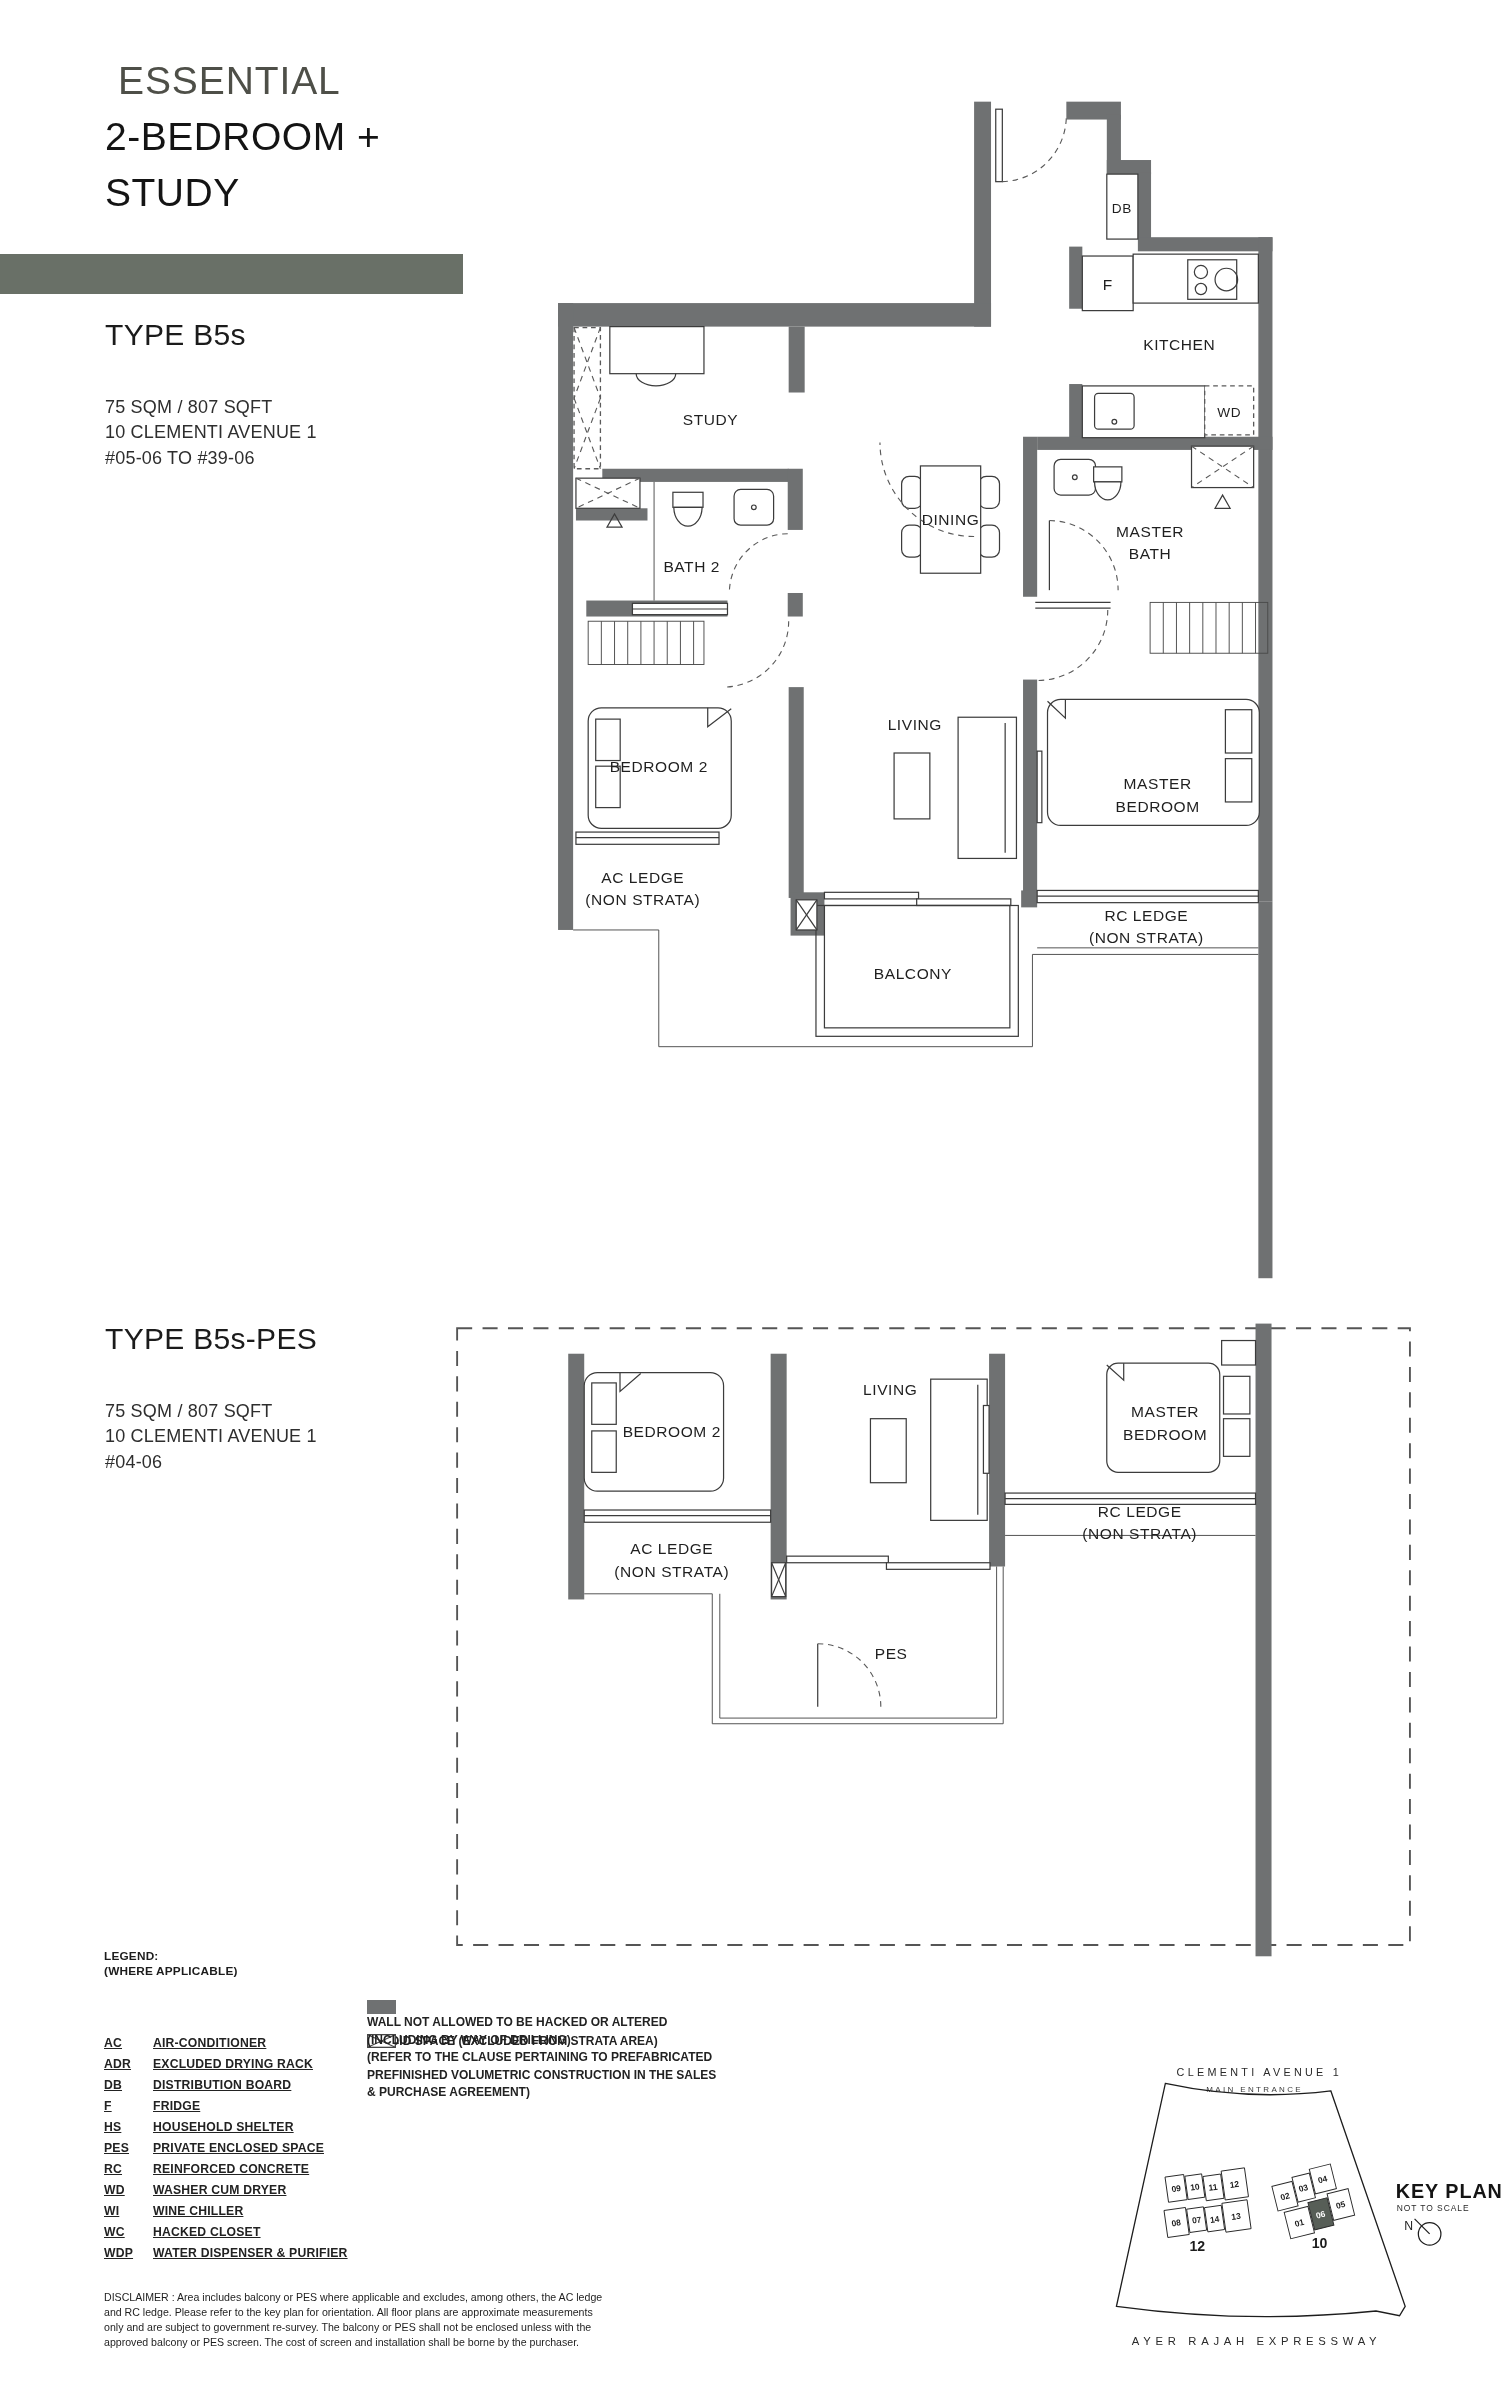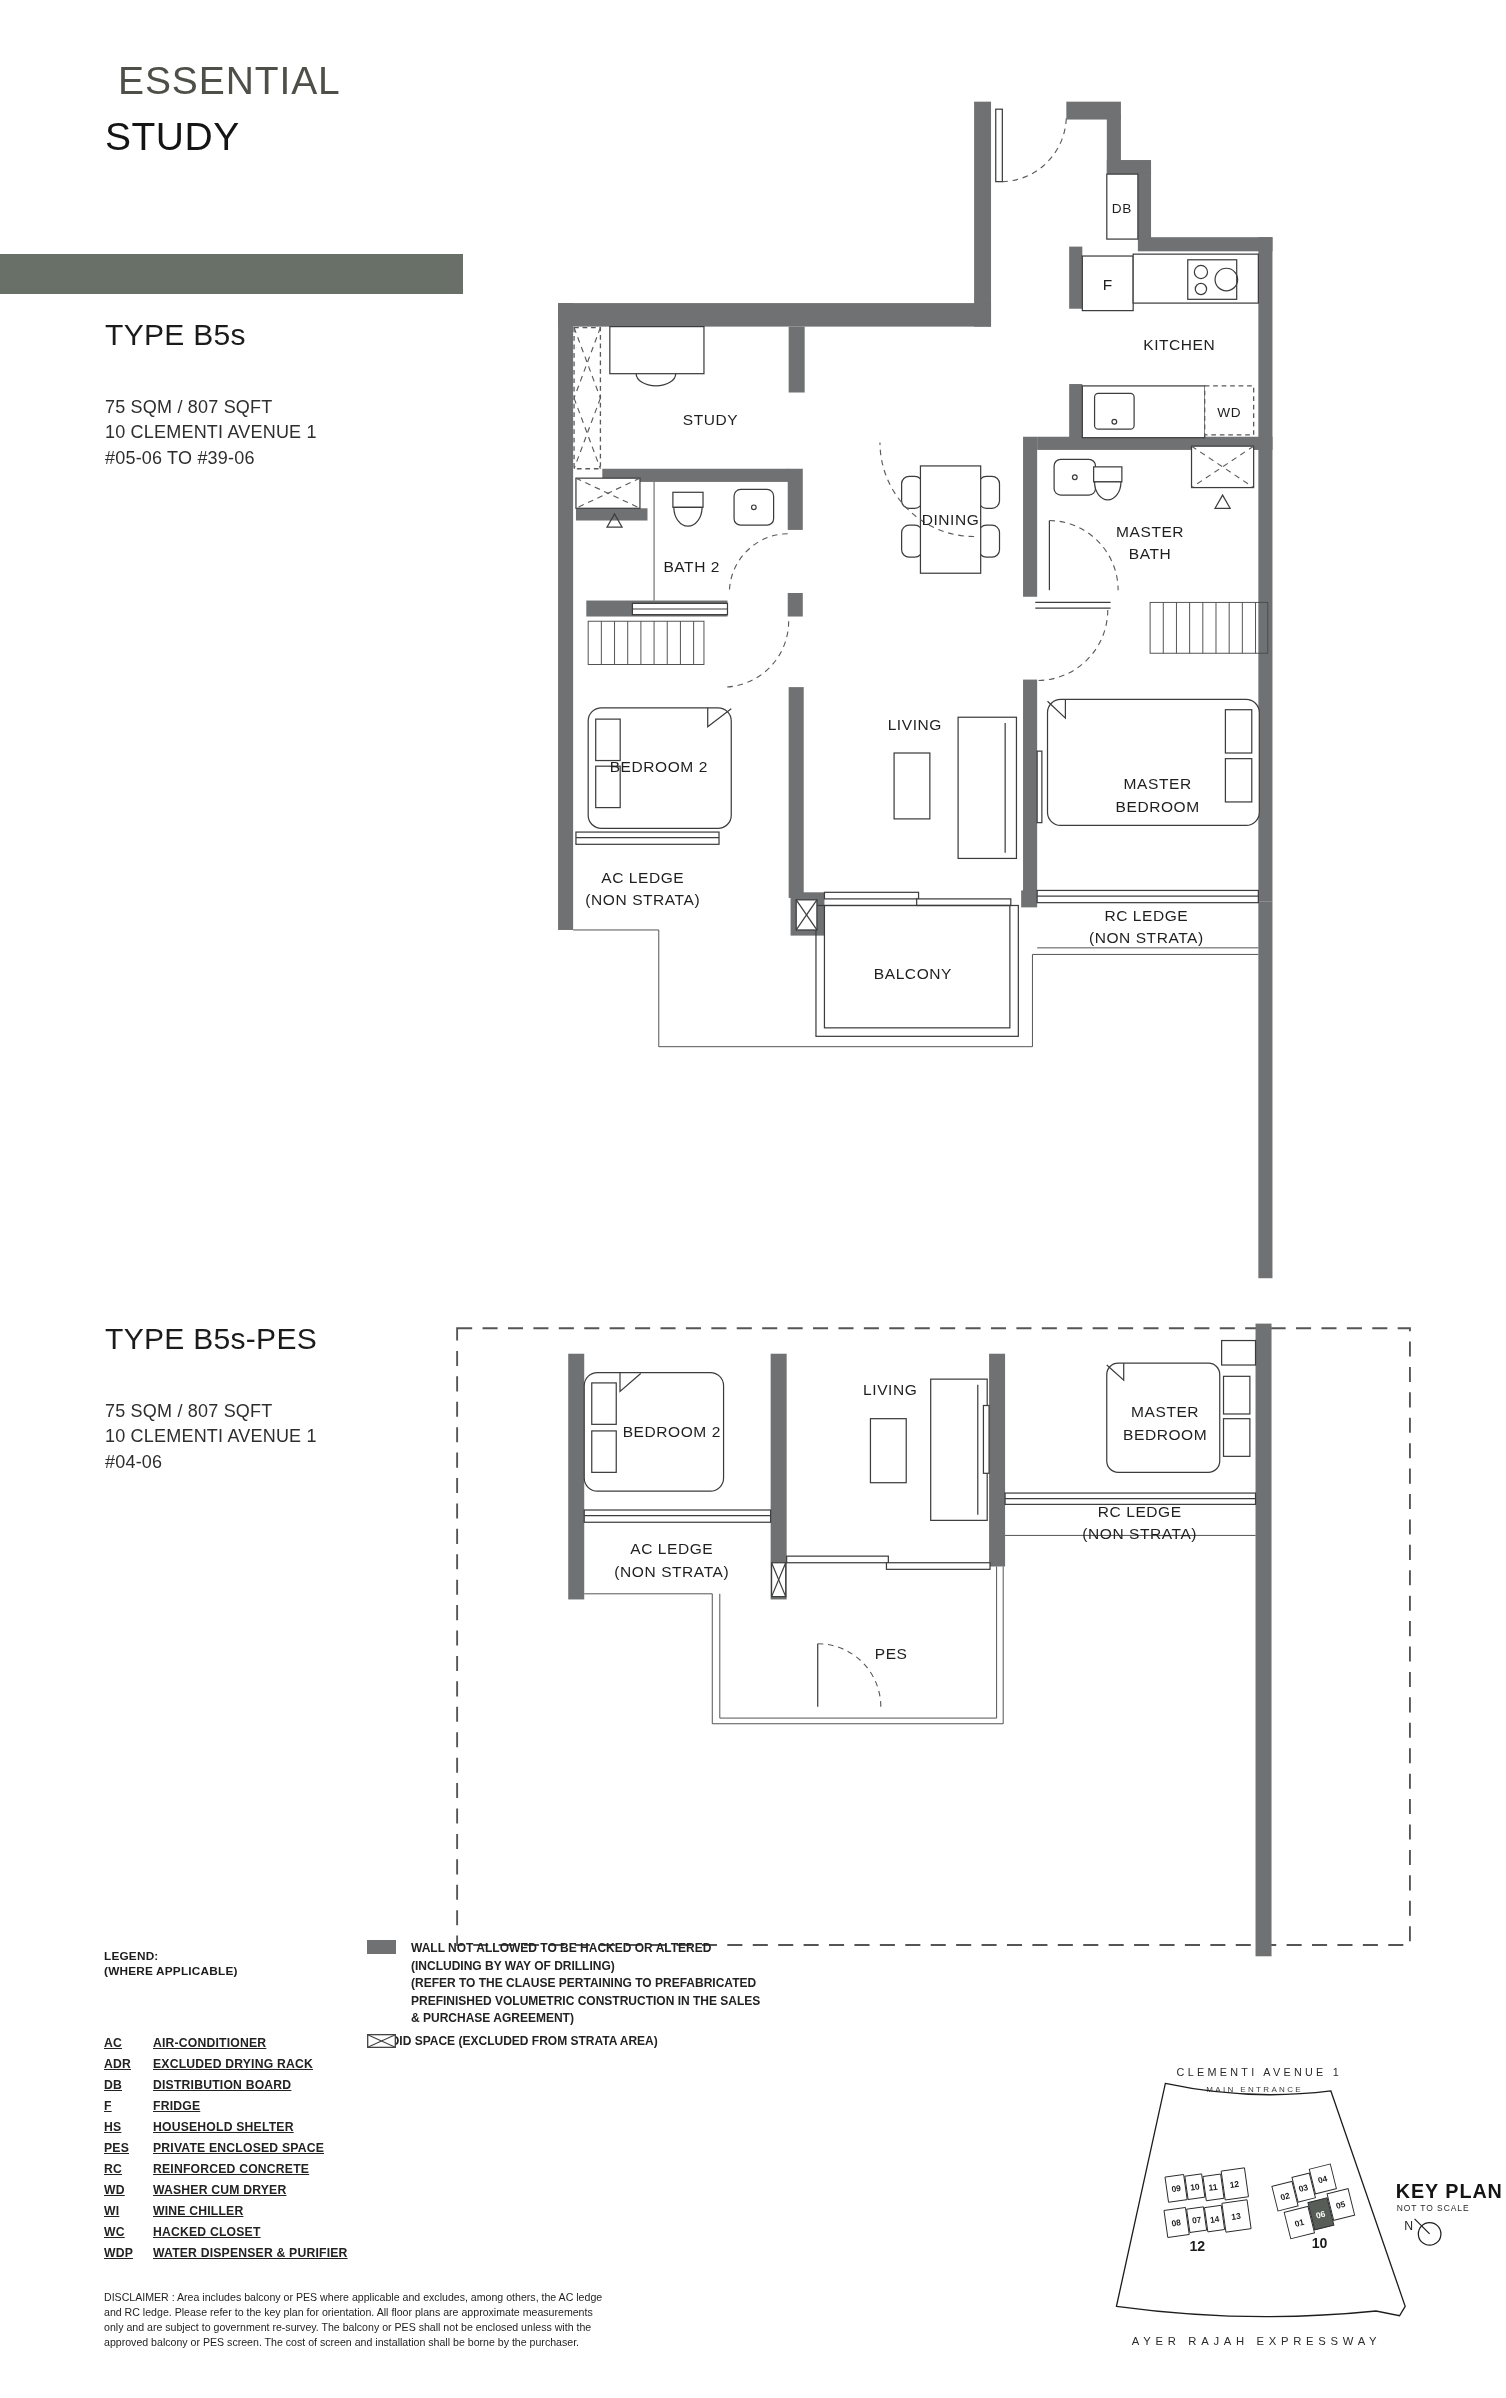--- a/index.html
+++ b/index.html
@@ -47,20 +47,21 @@
   .kp-n{font-family:"Liberation Sans",sans-serif;font-size:13px;font-weight:500;fill:#1d1d1d;}
   .kp-ax{font-family:"Liberation Sans",sans-serif;font-size:12px;font-weight:500;fill:#2a2a2a;letter-spacing:5px;text-anchor:middle;}
 </style>
 </head>
 <body>
 
 <div class="page">
 
   <div class="abs eyebrow">ESSENTIAL</div>
   <div class="abs title">
+    <div>2-BEDROOM +</div>
     <div>STUDY</div>
   </div>
   <div class="abs accent-bar"></div>
 
   <div class="abs type-name" style="left:105px;top:318px;">TYPE B5s</div>
   <div class="abs type-details" style="left:105px;top:395px;">
     <div>75 SQM / 807 SQFT</div>
     <div>10 CLEMENTI AVENUE 1</div>
     <div>#05-06 TO #39-06</div>
   </div>
@@ -387,21 +388,21 @@
 
   <div class="abs sym-row" style="left:367px;top:2034px;">
     <svg width="29" height="14" viewBox="0 0 31 15">
       <rect x="0.7" y="0.7" width="29.6" height="13.6" fill="#fff" stroke="#444" stroke-width="1.4"></rect>
       <line x1="0.7" y1="0.7" x2="30.3" y2="14.3" stroke="#444" stroke-width="1.2"></line>
       <line x1="30.3" y1="0.7" x2="0.7" y2="14.3" stroke="#444" stroke-width="1.2"></line>
     </svg>
     <span class="sym-gap"></span>
     <span style="line-height:14px;">VOID SPACE (EXCLUDED FROM STRATA AREA)</span>
   </div>
-  <div class="abs sym-row" style="left:367px;top:1940px;">
+  <div class="abs sym-row" style="left:367px;top:2000px;flex-direction:column;">
     <span class="wall-swatch"></span>
     <span class="sym-gap"></span>
     <span class="wall-lines">
       <div>WALL NOT ALLOWED TO BE HACKED OR ALTERED</div>
       <div>(INCLUDING BY WAY OF DRILLING)</div>
       <div>(REFER TO THE CLAUSE PERTAINING TO PREFABRICATED</div>
       <div>PREFINISHED VOLUMETRIC CONSTRUCTION IN THE SALES</div>
       <div>&amp; PURCHASE AGREEMENT)</div>
     </span>
   </div>

